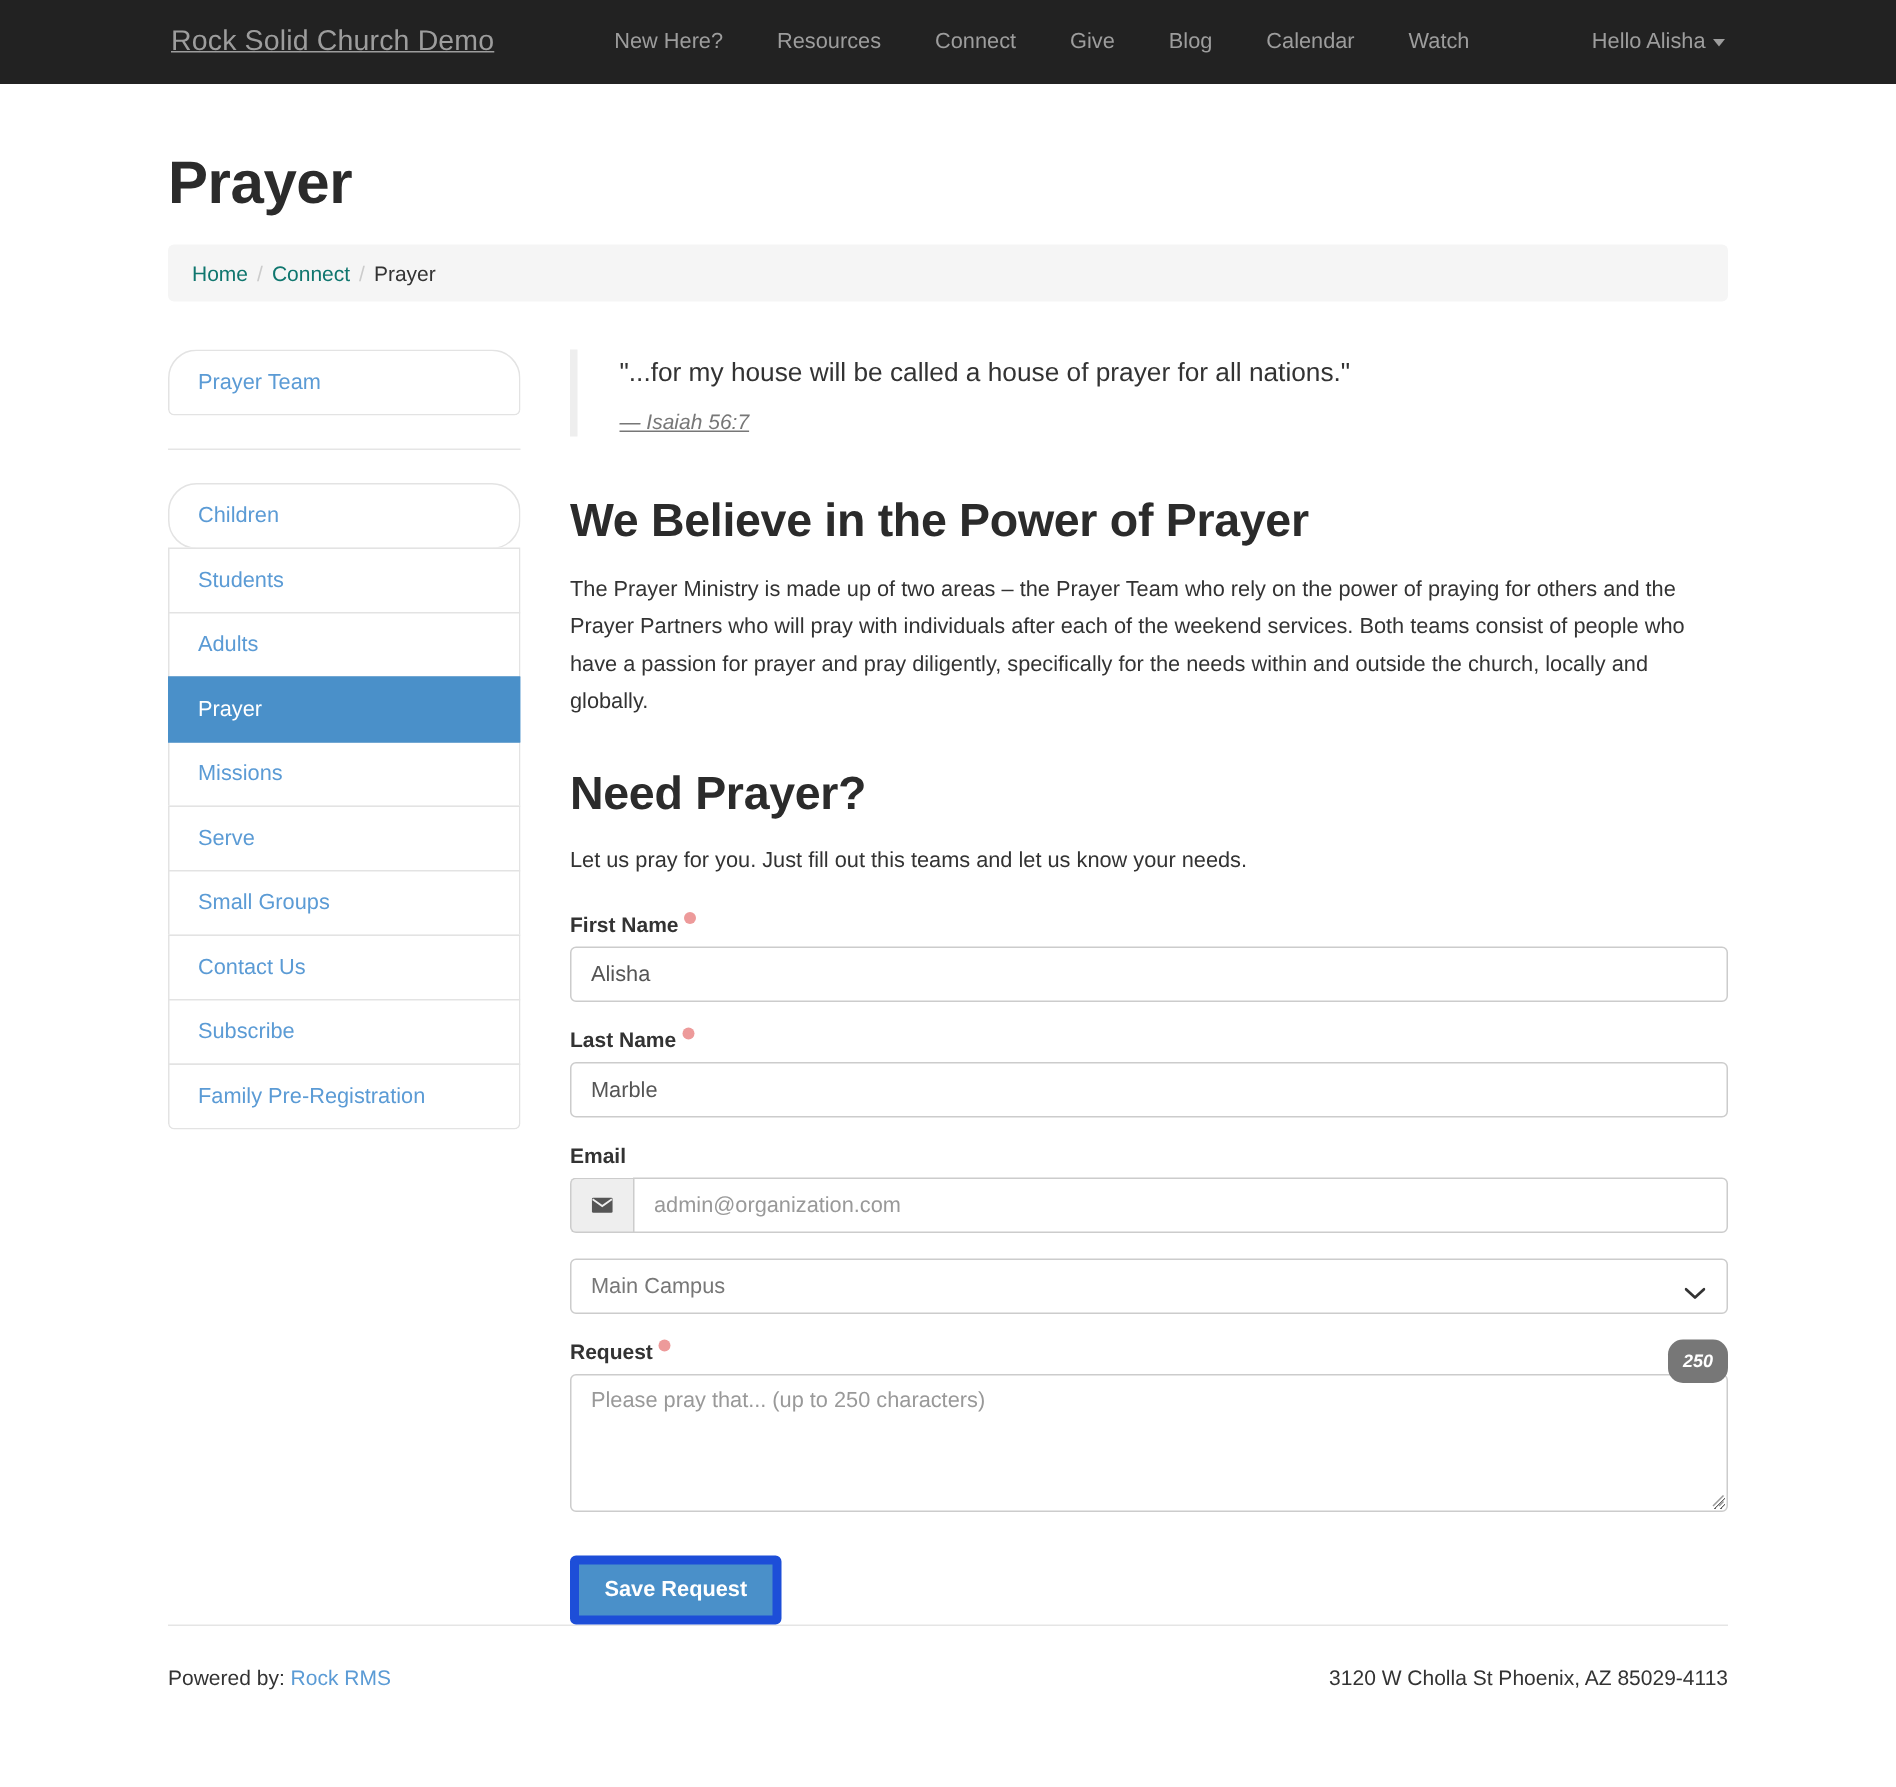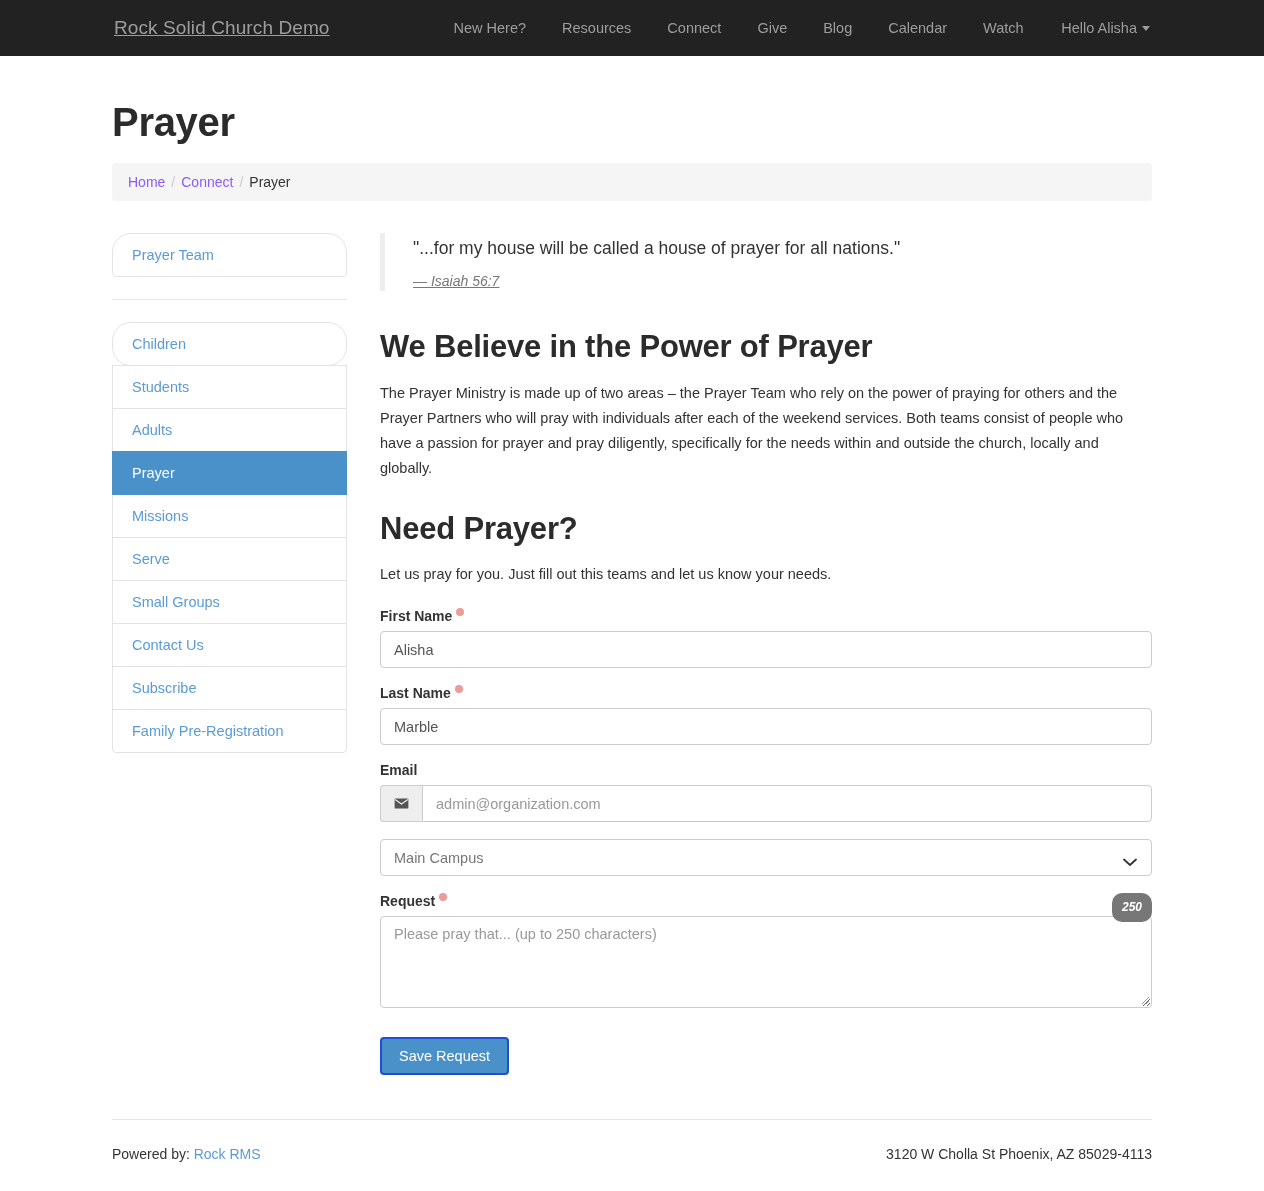--- a/index.html
+++ b/index.html
@@ -16,21 +16,20 @@
   }
 
   
   .navbar {
     height: 56px;
     background: #222222;
     display: flex;
     align-items: center;
     padding: 0 0 0 0;
     position: relative;
-    gap: 44px;
   }
   .brand {
     color: #9d9d9d;
     font-size: 19px;
     margin-left: 114px;
     letter-spacing: .1px;
     white-space: nowrap;
   }
   .nav-links {
     display: flex;
@@ -82,21 +81,21 @@
 
   
   .breadcrumb {
     background: #f5f5f5;
     border-radius: 4px;
     padding: 11px 16px;
     font-size: 14px;
     color: #333;
     margin-bottom: 32px;
   }
-  .breadcrumb a { color: #8b5cf6; text-decoration: none; }
+  .breadcrumb a { color: #0f766e; text-decoration: none; }
   .breadcrumb .sep { color: #ccc; padding: 0 6px; }
   .breadcrumb .current { color: #333; }
 
   
   .row { display: flex; align-items: flex-start; }
   .col-side { width: 235px; flex: 0 0 235px; }
   .col-main { flex: 1 1 auto; padding-left: 33px; }
 
   
   .list-group { border-radius: 4px; overflow: hidden; }
@@ -251,34 +250,34 @@
   .resize-grip {
     position: absolute;
     right: 2px;
     bottom: 4px;
     width: 12px; height: 12px;
     pointer-events: none;
   }
   .btn-primary {
     display: inline-block;
     background: #4a90c9;
-    border: 2px solid #1d4ed8;
+    border: 6px solid #1d4ed8;
     color: #ffffff;
     font-size: 14.5px;
     font-family: "Liberation Sans", sans-serif;
     padding: 9px 17px;
     border-radius: 4px;
     cursor: pointer;
     margin-top: 12px;
+    font-weight: bold;
   }
 
   
   .footer {
     border-top: 1px solid #e5e5e5;
-    margin-top: 44px;
     padding-top: 26px;
     display: flex;
     justify-content: space-between;
     font-size: 14px;
     color: #333333;
   }
   .footer a { color: #5b9bd5; text-decoration: none; }
 </style>
 </head>
 <body>

